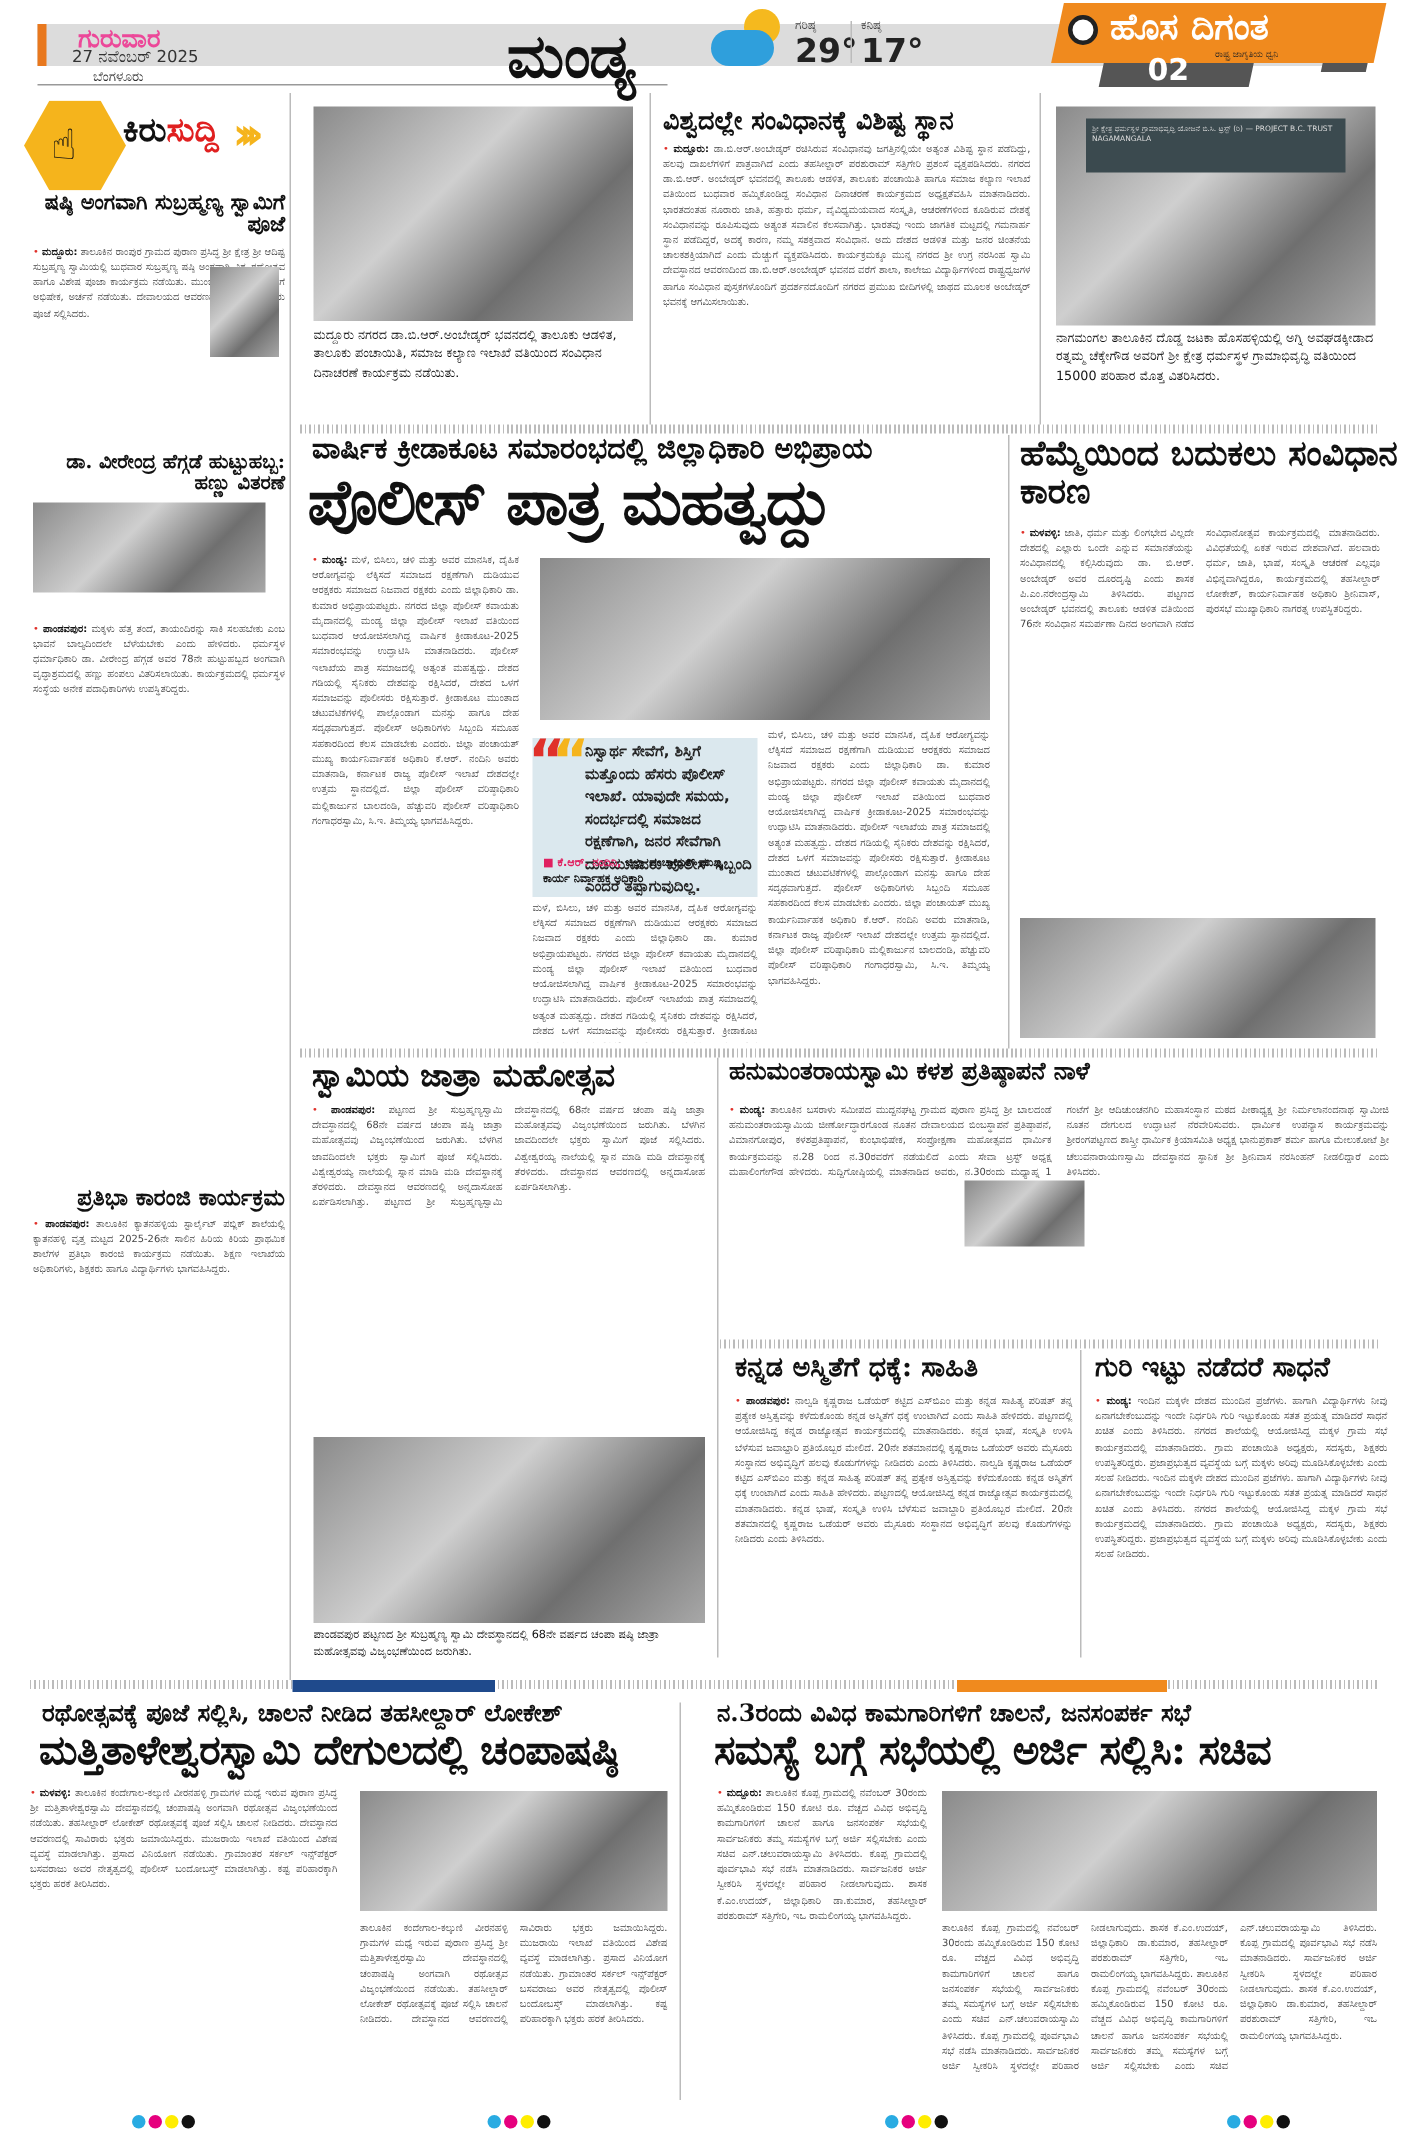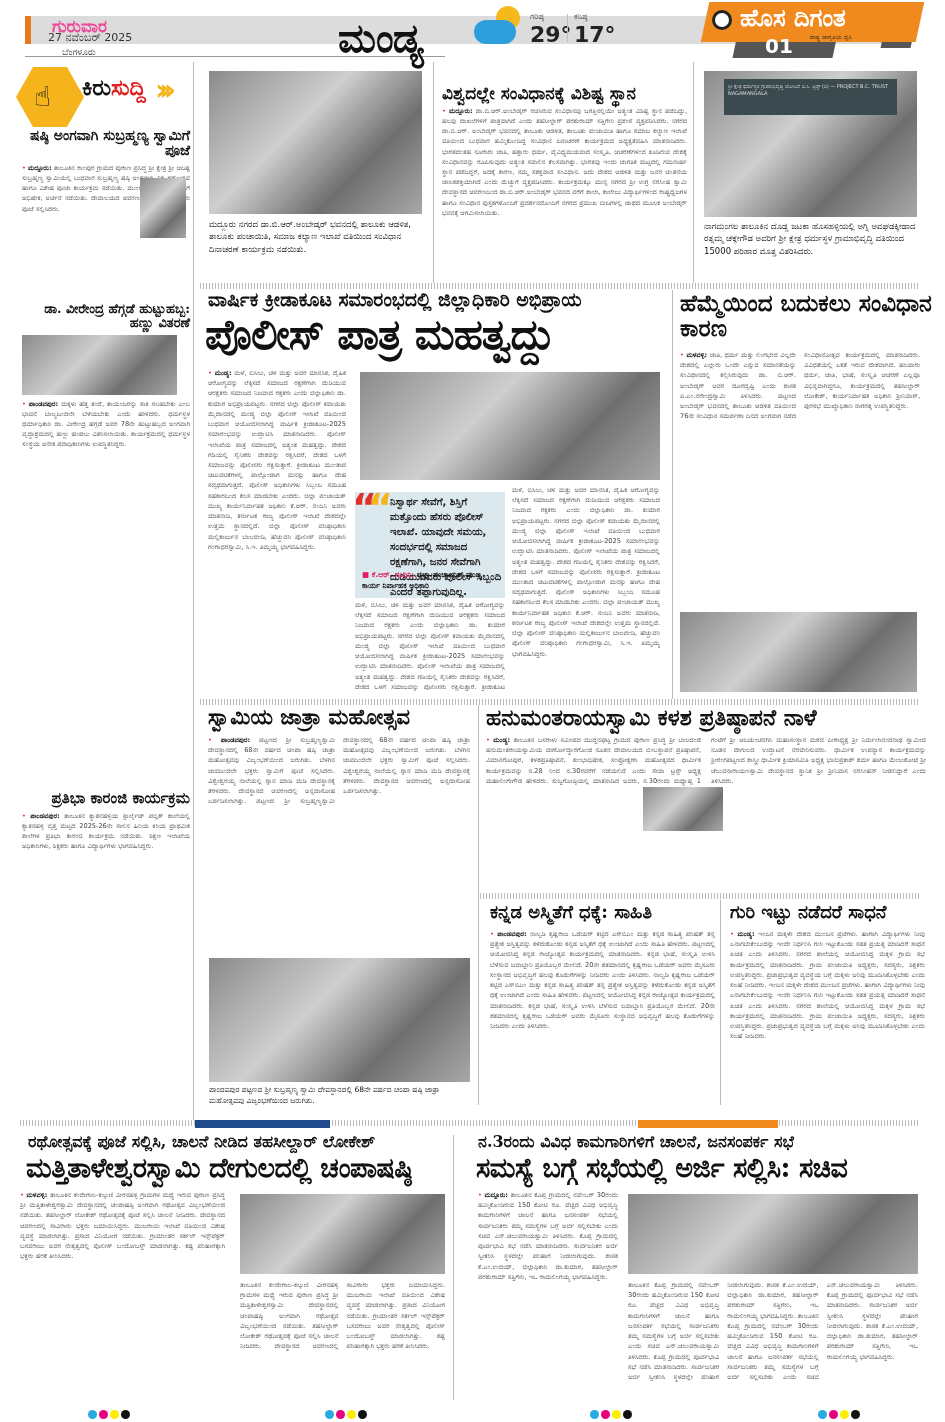--- a/index.html
+++ b/index.html
@@ -67,21 +67,21 @@
   <div class="abs" style="left:574px;top:12px">
     <div class="temp-lbl">ಕನಿಷ್ಠ</div>
     <div class="temp-val">17°</div>
   </div>
   <div class="abs brand-grey"></div>
   <div class="abs page-no"></div>
   <div class="abs brand"></div>
   <div class="abs logo-circle"></div>
   <div class="abs brand-text" style="left:740px">ಹೊಸ ದಿಗಂತ</div>
   <div class="abs brand-sub">ರಾಷ್ಟ್ರ ಜಾಗೃತಿಯ ಧ್ವನಿ</div>
-  <div class="abs page-no-text">01</div>
+  <div class="abs page-no-text">02</div>
 </div>
 
 <div class="abs vsep" style="left:193px;top:62px;height:1060px"></div>
 <div class="abs vsep" style="left:433px;top:62px;height:222px"></div>
 <div class="abs vsep" style="left:693px;top:62px;height:222px"></div>
 <div class="abs vsep" style="left:672px;top:290px;height:410px"></div>
 <div class="abs vsep" style="left:478px;top:705px;height:400px"></div>
 <div class="abs vsep" style="left:720px;top:900px;height:205px"></div>
 <div class="abs vsep" style="left:453px;top:1135px;height:265px"></div>
 
@@ -96,36 +96,36 @@
   <div class="hl" style="font-size:14px;text-align:right">ಷಷ್ಠಿ ಅಂಗವಾಗಿ ಸುಬ್ರಹ್ಮಣ್ಯ ಸ್ವಾಮಿಗೆ ಪೂಜೆ</div>
   <div class="body" style="margin-top:4px;height:140px;overflow:hidden">
     <span class="dot">• </span><b>ಮದ್ದೂರು:</b> <span>ತಾಲೂಕಿನ ರಾಂಪುರ ಗ್ರಾಮದ ಪುರಾಣ ಪ್ರಸಿದ್ಧ ಶ್ರೀ ಕ್ಷೇತ್ರ ಶ್ರೀ ಆದಿಷ್ಟ ಸುಬ್ರಹ್ಮಣ್ಯ ಸ್ವಾಮಿಯಲ್ಲಿ ಬುಧವಾರ ಸುಬ್ರಹ್ಮಣ್ಯ ಷಷ್ಠಿ ಅಂಗವಾಗಿ ವಿಶ್ವ ರಥೋತ್ಸವ ಹಾಗೂ ವಿಶೇಷ ಪೂಜಾ ಕಾರ್ಯಕ್ರಮ ನಡೆಯಿತು. ಮುಂಜಾನೆಯಿಂದಲೇ ಸ್ವಾಮಿಗೆ ಅಭಿಷೇಕ, ಅರ್ಚನೆ ನಡೆಯಿತು. ದೇವಾಲಯದ ಆವರಣದಲ್ಲಿ ಸಾವಿರಾರು ಭಕ್ತರು ಪೂಜೆ ಸಲ್ಲಿಸಿದರು.</span>
   </div>
   <div class="abs photo" style="left:118px;top:50px;width:46px;height:60px"></div>
 </div>
 
 <div class="abs" style="left:22px;top:302px;width:168px">
   <div class="hl" style="font-size:13px;text-align:right">ಡಾ. ವೀರೇಂದ್ರ ಹೆಗ್ಗಡೆ ಹುಟ್ಟುಹಬ್ಬ: ಹಣ್ಣು ವಿತರಣೆ</div>
   <div class="photo" style="margin-top:4px;width:155px;height:60px"></div>
-  <div class="body" style="margin-top:4px;height:370px;overflow:hidden">
+  <div class="body" style="margin-top:19px;height:370px;overflow:hidden">
     <span class="dot">• </span><b>ಪಾಂಡವಪುರ:</b> <span>ಮಕ್ಕಳು ಹೆತ್ತ ತಂದೆ, ತಾಯಂದಿರನ್ನು ಸಾಕಿ ಸಲಹಬೇಕು ಎಂಬ ಭಾವನೆ ಬಾಲ್ಯದಿಂದಲೇ ಬೆಳೆಯಬೇಕು ಎಂದು ಹೇಳಿದರು. ಧರ್ಮಸ್ಥಳ ಧರ್ಮಾಧಿಕಾರಿ ಡಾ. ವೀರೇಂದ್ರ ಹೆಗ್ಗಡೆ ಅವರ 78ನೇ ಹುಟ್ಟುಹಬ್ಬದ ಅಂಗವಾಗಿ ವೃದ್ಧಾಶ್ರಮದಲ್ಲಿ ಹಣ್ಣು ಹಂಪಲು ವಿತರಿಸಲಾಯಿತು. ಕಾರ್ಯಕ್ರಮದಲ್ಲಿ ಧರ್ಮಸ್ಥಳ ಸಂಸ್ಥೆಯ ಅನೇಕ ಪದಾಧಿಕಾರಿಗಳು ಉಪಸ್ಥಿತರಿದ್ದರು.</span>
   </div>
 </div>
 
 <div class="abs" style="left:22px;top:790px;width:168px">
   <div class="hl" style="font-size:15px;text-align:right">ಪ್ರತಿಭಾ ಕಾರಂಜಿ ಕಾರ್ಯಕ್ರಮ</div>
   <div class="body" style="margin-top:4px;height:310px;overflow:hidden">
     <span class="dot">• </span><b>ಪಾಂಡವಪುರ:</b> <span>ತಾಲೂಕಿನ ಕ್ಯಾತನಹಳ್ಳಿಯ ಸ್ಟಾರ್ಲೈಟ್ ಪಬ್ಲಿಕ್ ಶಾಲೆಯಲ್ಲಿ ಕ್ಯಾತನಹಳ್ಳಿ ವೃತ್ತ ಮಟ್ಟದ 2025-26ನೇ ಸಾಲಿನ ಹಿರಿಯ ಕಿರಿಯ ಪ್ರಾಥಮಿಕ ಶಾಲೆಗಳ ಪ್ರತಿಭಾ ಕಾರಂಜಿ ಕಾರ್ಯಕ್ರಮ ನಡೆಯಿತು. ಶಿಕ್ಷಣ ಇಲಾಖೆಯ ಅಧಿಕಾರಿಗಳು, ಶಿಕ್ಷಕರು ಹಾಗೂ ವಿದ್ಯಾರ್ಥಿಗಳು ಭಾಗವಹಿಸಿದ್ದರು.</span>
   </div>
 </div>
 
 <div class="abs photo" style="left:209px;top:71px;width:213px;height:143px"></div>
 <div class="abs caption" style="left:209px;top:218px;width:215px">ಮದ್ದೂರು ನಗರದ ಡಾ.ಬಿ.ಆರ್.ಅಂಬೇಡ್ಕರ್ ಭವನದಲ್ಲಿ ತಾಲೂಕು ಆಡಳಿತ, ತಾಲೂಕು ಪಂಚಾಯಿತಿ, ಸಮಾಜ ಕಲ್ಯಾಣ ಇಲಾಖೆ ವತಿಯಿಂದ ಸಂವಿಧಾನ ದಿನಾಚರಣೆ ಕಾರ್ಯಕ್ರಮ ನಡೆಯಿತು.</div>
 
-<div class="abs" style="left:442px;top:84px;width:245px">
+<div class="abs" style="left:442px;top:72px;width:245px">
   <div class="hl" style="font-size:17px">ವಿಶ್ವದಲ್ಲೇ ಸಂವಿಧಾನಕ್ಕೆ ವಿಶಿಷ್ಟ ಸ್ಥಾನ</div>
   <div class="body" style="margin-top:3px;height:180px;overflow:hidden">
     <span class="dot">• </span><b>ಮದ್ದೂರು:</b> <span>ಡಾ.ಬಿ.ಆರ್.ಅಂಬೇಡ್ಕರ್ ರಚಿಸಿರುವ ಸಂವಿಧಾನವು ಜಗತ್ತಿನಲ್ಲಿಯೇ ಅತ್ಯಂತ ವಿಶಿಷ್ಟ ಸ್ಥಾನ ಪಡೆದಿದ್ದು, ಹಲವು ದಾಖಲೆಗಳಿಗೆ ಪಾತ್ರವಾಗಿದೆ ಎಂದು ತಹಸೀಲ್ದಾರ್ ಪರಶುರಾಮ್ ಸತ್ತಿಗೇರಿ ಪ್ರಶಂಸೆ ವ್ಯಕ್ತಪಡಿಸಿದರು. ನಗರದ ಡಾ.ಬಿ.ಆರ್. ಅಂಬೇಡ್ಕರ್ ಭವನದಲ್ಲಿ ತಾಲೂಕು ಆಡಳಿತ, ತಾಲೂಕು ಪಂಚಾಯಿತಿ ಹಾಗೂ ಸಮಾಜ ಕಲ್ಯಾಣ ಇಲಾಖೆ ವತಿಯಿಂದ ಬುಧವಾರ ಹಮ್ಮಿಕೊಂಡಿದ್ದ ಸಂವಿಧಾನ ದಿನಾಚರಣೆ ಕಾರ್ಯಕ್ರಮದ ಅಧ್ಯಕ್ಷತೆವಹಿಸಿ ಮಾತನಾಡಿದರು. ಭಾರತದಂತಹ ನೂರಾರು ಜಾತಿ, ಹತ್ತಾರು ಧರ್ಮ, ವೈವಿಧ್ಯಮಯವಾದ ಸಂಸ್ಕೃತಿ, ಆಚರಣೆಗಳಿಂದ ಕೂಡಿರುವ ದೇಶಕ್ಕೆ ಸಂವಿಧಾನವನ್ನು ರೂಪಿಸುವುದು ಅತ್ಯಂತ ಸವಾಲಿನ ಕೆಲಸವಾಗಿತ್ತು. ಭಾರತವು ಇಂದು ಜಾಗತಿಕ ಮಟ್ಟದಲ್ಲಿ ಗಮನಾರ್ಹ ಸ್ಥಾನ ಪಡೆದಿದ್ದರೆ, ಅದಕ್ಕೆ ಕಾರಣ, ನಮ್ಮ ಸಶಕ್ತವಾದ ಸಂವಿಧಾನ. ಅದು ದೇಶದ ಆಡಳಿತ ಮತ್ತು ಜನರ ಚಿಂತನೆಯ ಚಾಲಕಶಕ್ತಿಯಾಗಿದೆ ಎಂದು ಮೆಚ್ಚುಗೆ ವ್ಯಕ್ತಪಡಿಸಿದರು. ಕಾರ್ಯಕ್ರಮಕ್ಕೂ ಮುನ್ನ ನಗರದ ಶ್ರೀ ಉಗ್ರ ನರಸಿಂಹ ಸ್ವಾಮಿ ದೇವಸ್ಥಾನದ ಆವರಣದಿಂದ ಡಾ.ಬಿ.ಆರ್.ಅಂಬೇಡ್ಕರ್ ಭವನದ ವರೆಗೆ ಶಾಲಾ, ಕಾಲೇಜು ವಿದ್ಯಾರ್ಥಿಗಳಿಂದ ರಾಷ್ಟ್ರಧ್ವಜಗಳ ಹಾಗೂ ಸಂವಿಧಾನ ಪುಸ್ತಕಗಳೊಂದಿಗೆ ಪ್ರದರ್ಶನದೊಂದಿಗೆ ನಗರದ ಪ್ರಮುಖ ಬೀದಿಗಳಲ್ಲಿ ಜಾಥದ ಮೂಲಕ ಅಂಬೇಡ್ಕರ್ ಭವನಕ್ಕೆ ಆಗಮಿಸಲಾಯಿತು.</span>
   </div>
 </div>
 
 <div class="abs photo" style="left:704px;top:71px;width:213px;height:146px">
   <div style="margin:8px 20px;background:#3b4a4f;height:36px;color:#ddd;font-size:5px;padding:4px;line-height:1.4">ಶ್ರೀ ಕ್ಷೇತ್ರ ಧರ್ಮಸ್ಥಳ ಗ್ರಾಮಾಭಿವೃದ್ಧಿ ಯೋಜನೆ ಬಿ.ಸಿ. ಟ್ರಸ್ಟ್ (ರಿ) — PROJECT B.C. TRUST NAGAMANGALA</div>
 </div>
 <div class="abs caption" style="left:704px;top:220px;width:215px">ನಾಗಮಂಗಲ ತಾಲೂಕಿನ ದೊಡ್ಡ ಜಟಕಾ ಹೊಸಹಳ್ಳಿಯಲ್ಲಿ ಅಗ್ನಿ ಅವಘಡಕ್ಕೀಡಾದ ರತ್ನಮ್ಮ ಚೆಕ್ಕೇಗೌಡ ಅವರಿಗೆ ಶ್ರೀ ಕ್ಷೇತ್ರ ಧರ್ಮಸ್ಥಳ ಗ್ರಾಮಾಭಿವೃದ್ಧಿ ವತಿಯಿಂದ 15000 ಪರಿಹಾರ ಮೊತ್ತ ವಿತರಿಸಿದರು.</div>
@@ -160,21 +160,21 @@
 
 <div class="abs hsep" style="left:200px;top:699px;width:720px"></div>
 
 <div class="abs hl" style="left:208px;top:705px;font-size:21px">ಸ್ವಾಮಿಯ ಜಾತ್ರಾ ಮಹೋತ್ಸವ</div>
 <div class="abs" style="left:208px;top:735px;width:262px;height:215px;column-count:2;column-gap:8px;overflow:hidden">
   <div class="body"><span class="dot">• </span><b>ಪಾಂಡವಪುರ:</b> <span>ಪಟ್ಟಣದ ಶ್ರೀ ಸುಬ್ರಹ್ಮಣ್ಯಸ್ವಾಮಿ ದೇವಸ್ಥಾನದಲ್ಲಿ 68ನೇ ವರ್ಷದ ಚಂಪಾ ಷಷ್ಠಿ ಜಾತ್ರಾ ಮಹೋತ್ಸವವು ವಿಜೃಂಭಣೆಯಿಂದ ಜರುಗಿತು. ಬೆಳಗಿನ ಜಾವದಿಂದಲೇ ಭಕ್ತರು ಸ್ವಾಮಿಗೆ ಪೂಜೆ ಸಲ್ಲಿಸಿದರು. ವಿಶ್ವೇಶ್ವರಯ್ಯ ನಾಲೆಯಲ್ಲಿ ಸ್ನಾನ ಮಾಡಿ ಮಡಿ ದೇವಸ್ಥಾನಕ್ಕೆ ತೆರಳಿದರು. ದೇವಸ್ಥಾನದ ಆವರಣದಲ್ಲಿ ಅನ್ನದಾಸೋಹ ಏರ್ಪಡಿಸಲಾಗಿತ್ತು.</span> <span>ಪಟ್ಟಣದ ಶ್ರೀ ಸುಬ್ರಹ್ಮಣ್ಯಸ್ವಾಮಿ ದೇವಸ್ಥಾನದಲ್ಲಿ 68ನೇ ವರ್ಷದ ಚಂಪಾ ಷಷ್ಠಿ ಜಾತ್ರಾ ಮಹೋತ್ಸವವು ವಿಜೃಂಭಣೆಯಿಂದ ಜರುಗಿತು. ಬೆಳಗಿನ ಜಾವದಿಂದಲೇ ಭಕ್ತರು ಸ್ವಾಮಿಗೆ ಪೂಜೆ ಸಲ್ಲಿಸಿದರು. ವಿಶ್ವೇಶ್ವರಯ್ಯ ನಾಲೆಯಲ್ಲಿ ಸ್ನಾನ ಮಾಡಿ ಮಡಿ ದೇವಸ್ಥಾನಕ್ಕೆ ತೆರಳಿದರು. ದೇವಸ್ಥಾನದ ಆವರಣದಲ್ಲಿ ಅನ್ನದಾಸೋಹ ಏರ್ಪಡಿಸಲಾಗಿತ್ತು.</span></div>
 </div>
 <div class="abs photo" style="left:209px;top:958px;width:261px;height:124px"></div>
 <div class="abs caption" style="left:209px;top:1085px;width:265px;font-size:7.5px">ಪಾಂಡವಪುರ ಪಟ್ಟಣದ ಶ್ರೀ ಸುಬ್ರಹ್ಮಣ್ಯ ಸ್ವಾಮಿ ದೇವಸ್ಥಾನದಲ್ಲಿ 68ನೇ ವರ್ಷದ ಚಂಪಾ ಷಷ್ಠಿ ಜಾತ್ರಾ ಮಹೋತ್ಸವವು ವಿಜೃಂಭಣೆಯಿಂದ ಜರುಗಿತು.</div>
 
-<div class="abs hl" style="left:486px;top:705px;font-size:22px;width:450px">ಹನುಮಂತರಾಯಸ್ವಾಮಿ ಕಳಶ ಪ್ರತಿಷ್ಠಾಪನೆ ನಾಳೆ</div>
+<div class="abs hl" style="left:486px;top:705px;font-size:16px;width:450px">ಹನುಮಂತರಾಯಸ್ವಾಮಿ ಕಳಶ ಪ್ರತಿಷ್ಠಾಪನೆ ನಾಳೆ</div>
 <div class="abs" style="left:486px;top:735px;width:440px;height:160px;column-count:2;column-gap:10px;overflow:hidden">
   <div class="body"><span class="dot">• </span><b>ಮಂಡ್ಯ:</b> <span>ತಾಲೂಕಿನ ಬಸರಾಳು ಸಮೀಪದ ಮುದ್ದನಘಟ್ಟ ಗ್ರಾಮದ ಪುರಾಣ ಪ್ರಸಿದ್ಧ ಶ್ರೀ ಬಾಲದಂಡೆ ಹನುಮಂತರಾಯಸ್ವಾಮಿಯ ಜೀರ್ಣೋದ್ಧಾರಗೊಂಡ ನೂತನ ದೇವಾಲಯದ ಬಿಂಬಸ್ಥಾಪನೆ ಪ್ರತಿಷ್ಠಾಪನೆ, ವಿಮಾನಗೋಪುರ, ಕಳಶಪ್ರತಿಷ್ಠಾಪನೆ, ಕುಂಭಾಭಿಷೇಕ, ಸಂಪ್ರೋಕ್ಷಣಾ ಮಹೋತ್ಸವದ ಧಾರ್ಮಿಕ ಕಾರ್ಯಕ್ರಮವನ್ನು ನ.28 ರಿಂದ ನ.30ರವರೆಗೆ ನಡೆಯಲಿದೆ ಎಂದು ಸೇವಾ ಟ್ರಸ್ಟ್ ಅಧ್ಯಕ್ಷ ಮಹಾಲಿಂಗೇಗೌಡ ಹೇಳಿದರು. ಸುದ್ದಿಗೋಷ್ಠಿಯಲ್ಲಿ ಮಾತನಾಡಿದ ಅವರು, ನ.30ರಂದು ಮಧ್ಯಾಹ್ನ 1 ಗಂಟೆಗೆ ಶ್ರೀ ಆದಿಚುಂಚನಗಿರಿ ಮಹಾಸಂಸ್ಥಾನ ಮಠದ ಪೀಠಾಧ್ಯಕ್ಷ ಶ್ರೀ ನಿರ್ಮಲಾನಂದನಾಥ ಸ್ವಾಮೀಜಿ ನೂತನ ದೇಗುಲದ ಉದ್ಘಾಟನೆ ನೆರವೇರಿಸುವರು. ಧಾರ್ಮಿಕ ಉಪನ್ಯಾಸ ಕಾರ್ಯಕ್ರಮವನ್ನು ಶ್ರೀರಂಗಪಟ್ಟಣದ ಶಾಸ್ತ್ರೀ ಧಾರ್ಮಿಕ ಕ್ರಿಯಾಸಮಿತಿ ಅಧ್ಯಕ್ಷ ಭಾನುಪ್ರಕಾಶ್ ಶರ್ಮ ಹಾಗೂ ಮೇಲುಕೋಟೆ ಶ್ರೀ ಚೆಲುವನಾರಾಯಣಸ್ವಾಮಿ ದೇವಸ್ಥಾನದ ಸ್ಥಾನಿಕ ಶ್ರೀ ಶ್ರೀನಿವಾಸ ನರಸಿಂಹನ್ ನೀಡಲಿದ್ದಾರೆ ಎಂದು ತಿಳಿಸಿದರು.</span></div>
 </div>
 <div class="abs photo" style="left:643px;top:787px;width:80px;height:44px"></div>
 
 <div class="abs hsep" style="left:480px;top:893px;width:440px"></div>
 
 <div class="abs hl" style="left:490px;top:902px;font-size:18px">ಕನ್ನಡ ಅಸ್ಮಿತೆಗೆ ಧಕ್ಕೆ: ಸಾಹಿತಿ</div>
 <div class="abs body" style="left:490px;top:929px;width:225px;height:180px;overflow:hidden">
   <span class="dot">• </span><b>ಪಾಂಡವಪುರ:</b> <span>ನಾಲ್ವಡಿ ಕೃಷ್ಣರಾಜ ಒಡೆಯರ್ ಕಟ್ಟಿದ ಎಸ್‌ಬಿಎಂ ಮತ್ತು ಕನ್ನಡ ಸಾಹಿತ್ಯ ಪರಿಷತ್ ತನ್ನ ಪ್ರತ್ಯೇಕ ಅಸ್ತಿತ್ವವನ್ನು ಕಳೆದುಕೊಂಡು ಕನ್ನಡ ಅಸ್ಮಿತೆಗೆ ಧಕ್ಕೆ ಉಂಟಾಗಿದೆ ಎಂದು ಸಾಹಿತಿ ಹೇಳಿದರು. ಪಟ್ಟಣದಲ್ಲಿ ಆಯೋಜಿಸಿದ್ದ ಕನ್ನಡ ರಾಜ್ಯೋತ್ಸವ ಕಾರ್ಯಕ್ರಮದಲ್ಲಿ ಮಾತನಾಡಿದರು. ಕನ್ನಡ ಭಾಷೆ, ಸಂಸ್ಕೃತಿ ಉಳಿಸಿ ಬೆಳೆಸುವ ಜವಾಬ್ದಾರಿ ಪ್ರತಿಯೊಬ್ಬರ ಮೇಲಿದೆ. 20ನೇ ಶತಮಾನದಲ್ಲಿ ಕೃಷ್ಣರಾಜ ಒಡೆಯರ್ ಅವರು ಮೈಸೂರು ಸಂಸ್ಥಾನದ ಅಭಿವೃದ್ಧಿಗೆ ಹಲವು ಕೊಡುಗೆಗಳನ್ನು ನೀಡಿದರು ಎಂದು ತಿಳಿಸಿದರು.</span> <span>ನಾಲ್ವಡಿ ಕೃಷ್ಣರಾಜ ಒಡೆಯರ್ ಕಟ್ಟಿದ ಎಸ್‌ಬಿಎಂ ಮತ್ತು ಕನ್ನಡ ಸಾಹಿತ್ಯ ಪರಿಷತ್ ತನ್ನ ಪ್ರತ್ಯೇಕ ಅಸ್ತಿತ್ವವನ್ನು ಕಳೆದುಕೊಂಡು ಕನ್ನಡ ಅಸ್ಮಿತೆಗೆ ಧಕ್ಕೆ ಉಂಟಾಗಿದೆ ಎಂದು ಸಾಹಿತಿ ಹೇಳಿದರು. ಪಟ್ಟಣದಲ್ಲಿ ಆಯೋಜಿಸಿದ್ದ ಕನ್ನಡ ರಾಜ್ಯೋತ್ಸವ ಕಾರ್ಯಕ್ರಮದಲ್ಲಿ ಮಾತನಾಡಿದರು. ಕನ್ನಡ ಭಾಷೆ, ಸಂಸ್ಕೃತಿ ಉಳಿಸಿ ಬೆಳೆಸುವ ಜವಾಬ್ದಾರಿ ಪ್ರತಿಯೊಬ್ಬರ ಮೇಲಿದೆ. 20ನೇ ಶತಮಾನದಲ್ಲಿ ಕೃಷ್ಣರಾಜ ಒಡೆಯರ್ ಅವರು ಮೈಸೂರು ಸಂಸ್ಥಾನದ ಅಭಿವೃದ್ಧಿಗೆ ಹಲವು ಕೊಡುಗೆಗಳನ್ನು ನೀಡಿದರು ಎಂದು ತಿಳಿಸಿದರು.</span>

